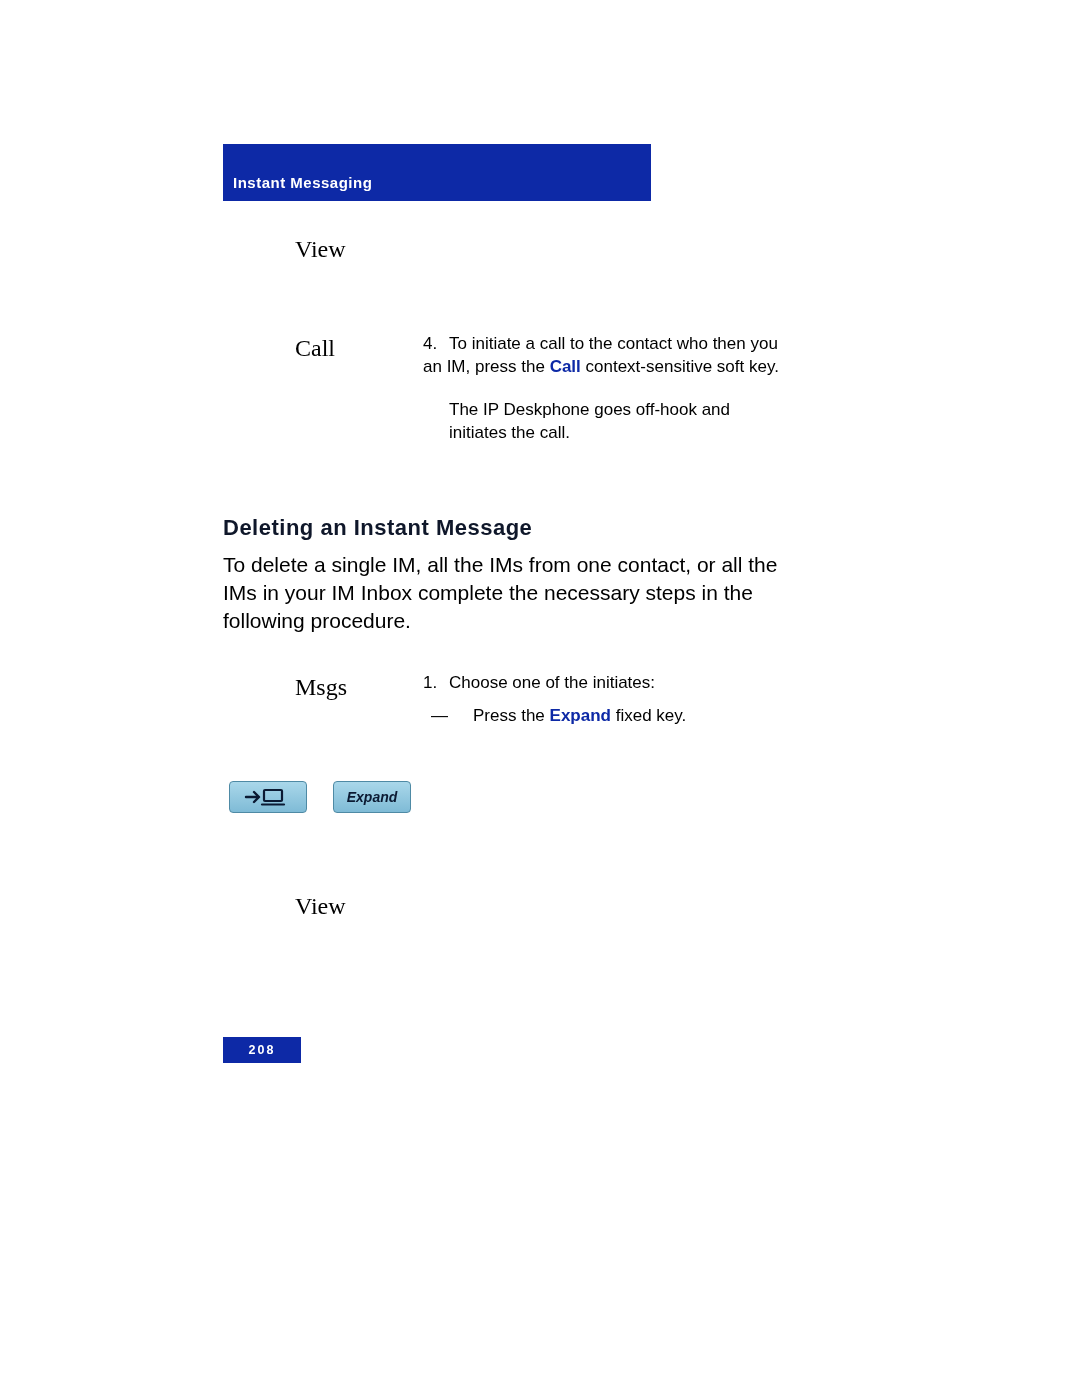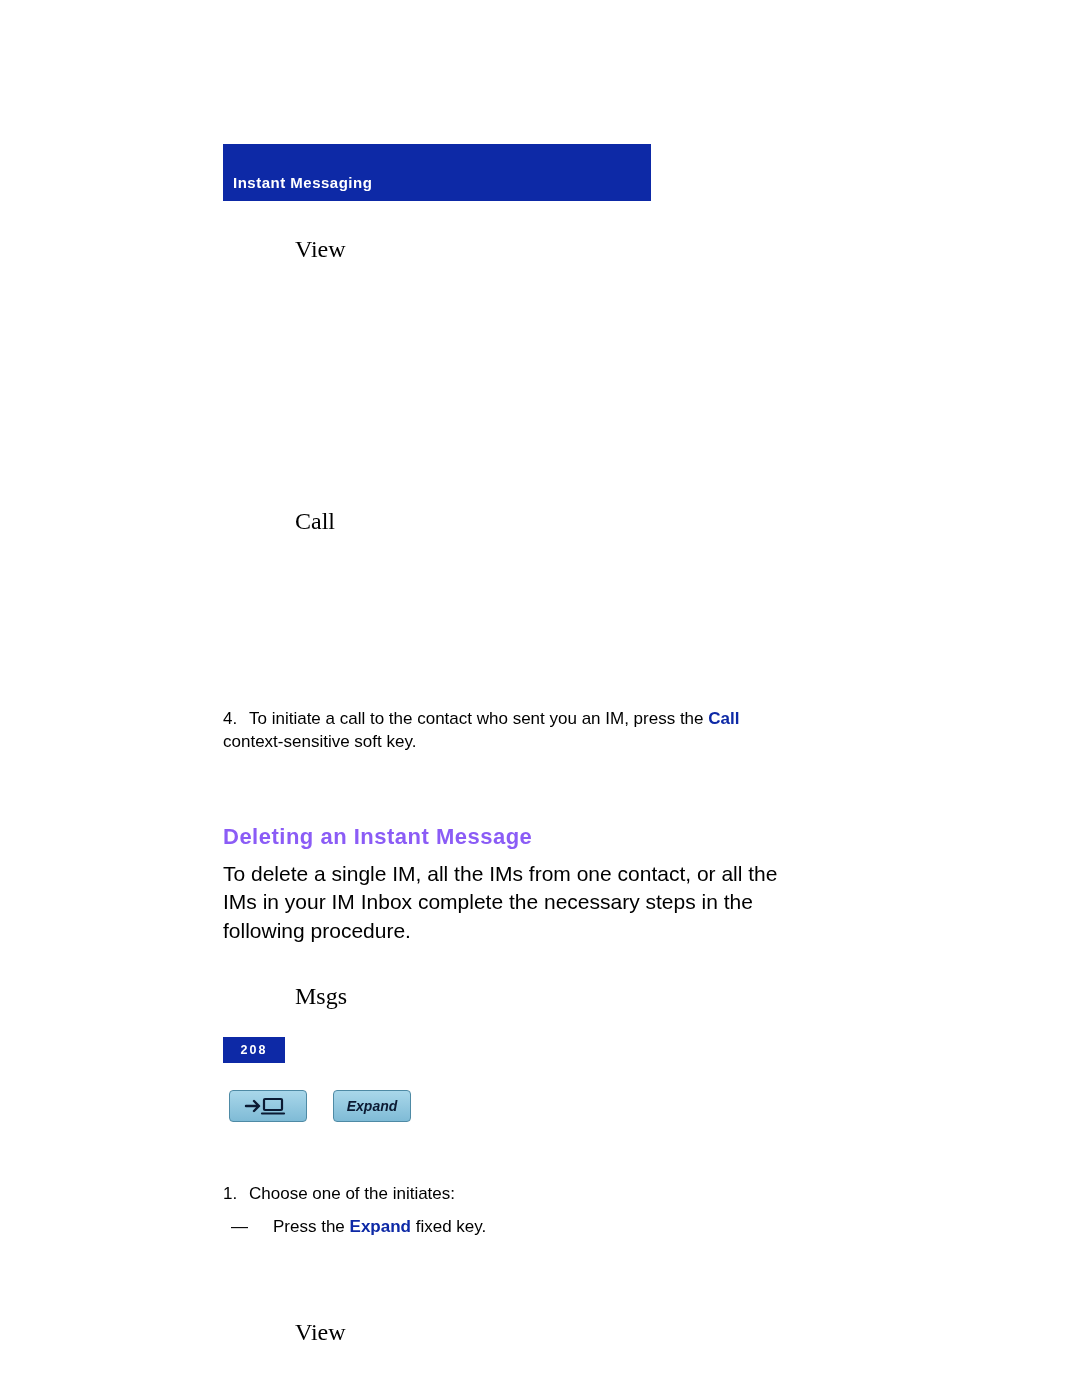--- a/index.html
+++ b/index.html
@@ -37,21 +37,20 @@
     position: absolute;
     top: 220px;
     left: 223px;
     width: 560px;
   }
   .step-row {
     display: flex;
     align-items: flex-start;
     margin-top: 14px;
     margin-bottom: 70px;
-    flex-direction: column;
   }
   .step-row.tight { margin-bottom: 30px; }
   .key-col {
     width: 200px;
     flex: 0 0 200px;
     padding-top: 2px;
   }
   .softkey-label {
     font-family: "Times New Roman", Times, serif;
     font-size: 24px;
@@ -62,21 +61,21 @@
     font-size: 17px;
     line-height: 1.35;
   }
   .step-num {
     display: inline-block;
     width: 26px;
   }
   .bold-blue { color: #0d29a6; font-weight: bold; }
   .para-gap { margin-top: 20px; }
   .section-heading {
-    color: #8b5cf6;
+    color: #0f172a;
     font-weight: bold;
     font-size: 22px;
     letter-spacing: 0.5px;
     margin-top: 0;
     margin-bottom: 10px;
   }
   .intro {
     font-size: 21px;
     line-height: 1.35;
     margin-bottom: 36px;
@@ -110,21 +109,21 @@
     font-style: italic;
     font-weight: bold;
     font-size: 14px;
     color: #0b1a33;
   }
   .icon-svg { display:block; }
   .footer-bar {
     position: absolute;
     top: 1037px;
     left: 223px;
-    width: 62px;
+    width: 78px;
     height: 26px;
     background: #0d29a6;
     color: #ffffff;
     font-weight: bold;
     font-size: 12.5px;
     letter-spacing: 2px;
     display: flex;
     align-items: center;
     justify-content: center;
   }
@@ -145,22 +144,23 @@
         <div class="softkey-label">View</div>
       </div>
     </div>
 
     <div class="step-row">
       <div class="key-col">
         <div class="softkey-label">Call</div>
       </div>
       <div class="text-col">
         <div>
-          <span class="step-num">4.</span><span>To initiate a call to the contact who sent you an IM, press the </span><span class="bold-blue">Call</span><span> context-sensitive soft key.</span>
-        </div>
+          <span class="step-num">4.</span><span>To initiate a call to the contact who then you an IM, press the </span><span class="bold-blue">Call</span><span> context-sensitive soft key.</span>
+        </div>
+        <div class="para-gap" style="padding-left:26px;">The IP Deskphone goes off-hook and initiates the call.</div>
       </div>
     </div>
 
     <div class="section-heading">Deleting an Instant Message</div>
     <div class="intro">To delete a single IM, all the IMs from one contact, or all the IMs in your IM Inbox complete the necessary steps in the following procedure.</div>
 
     <div class="step-row tight" style="margin-bottom:78px;">
       <div class="key-col">
         <div class="softkey-label">Msgs</div>
         <div class="key-buttons" style="margin-top:80px;">

